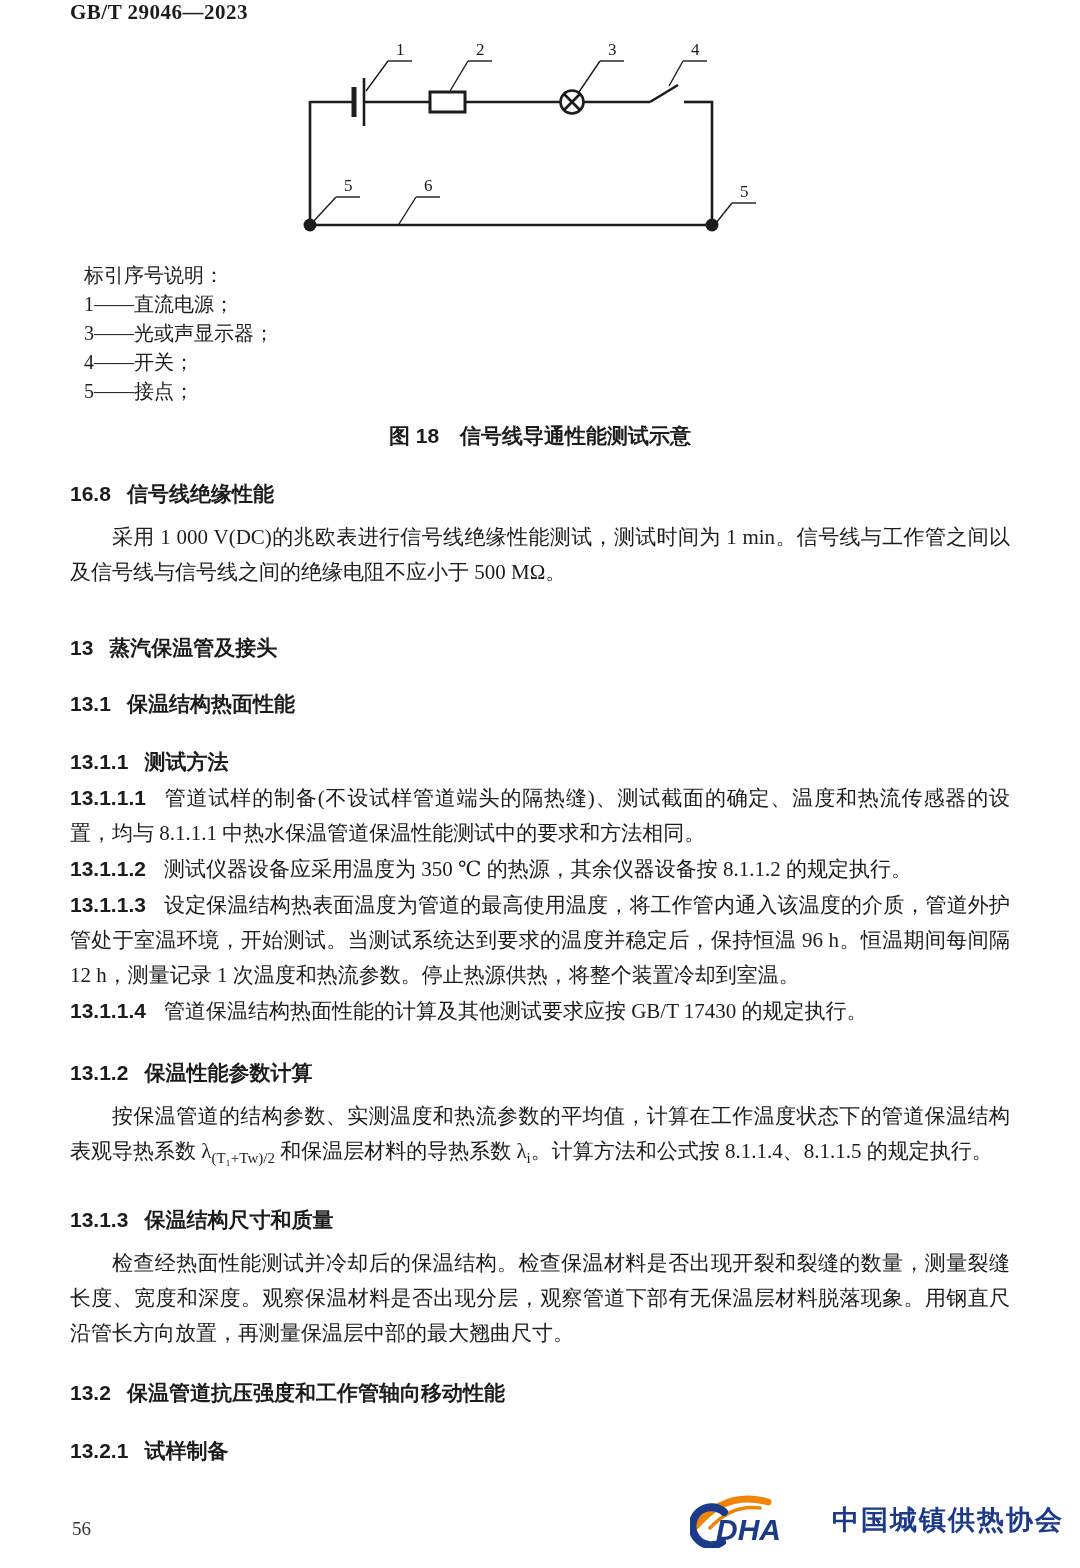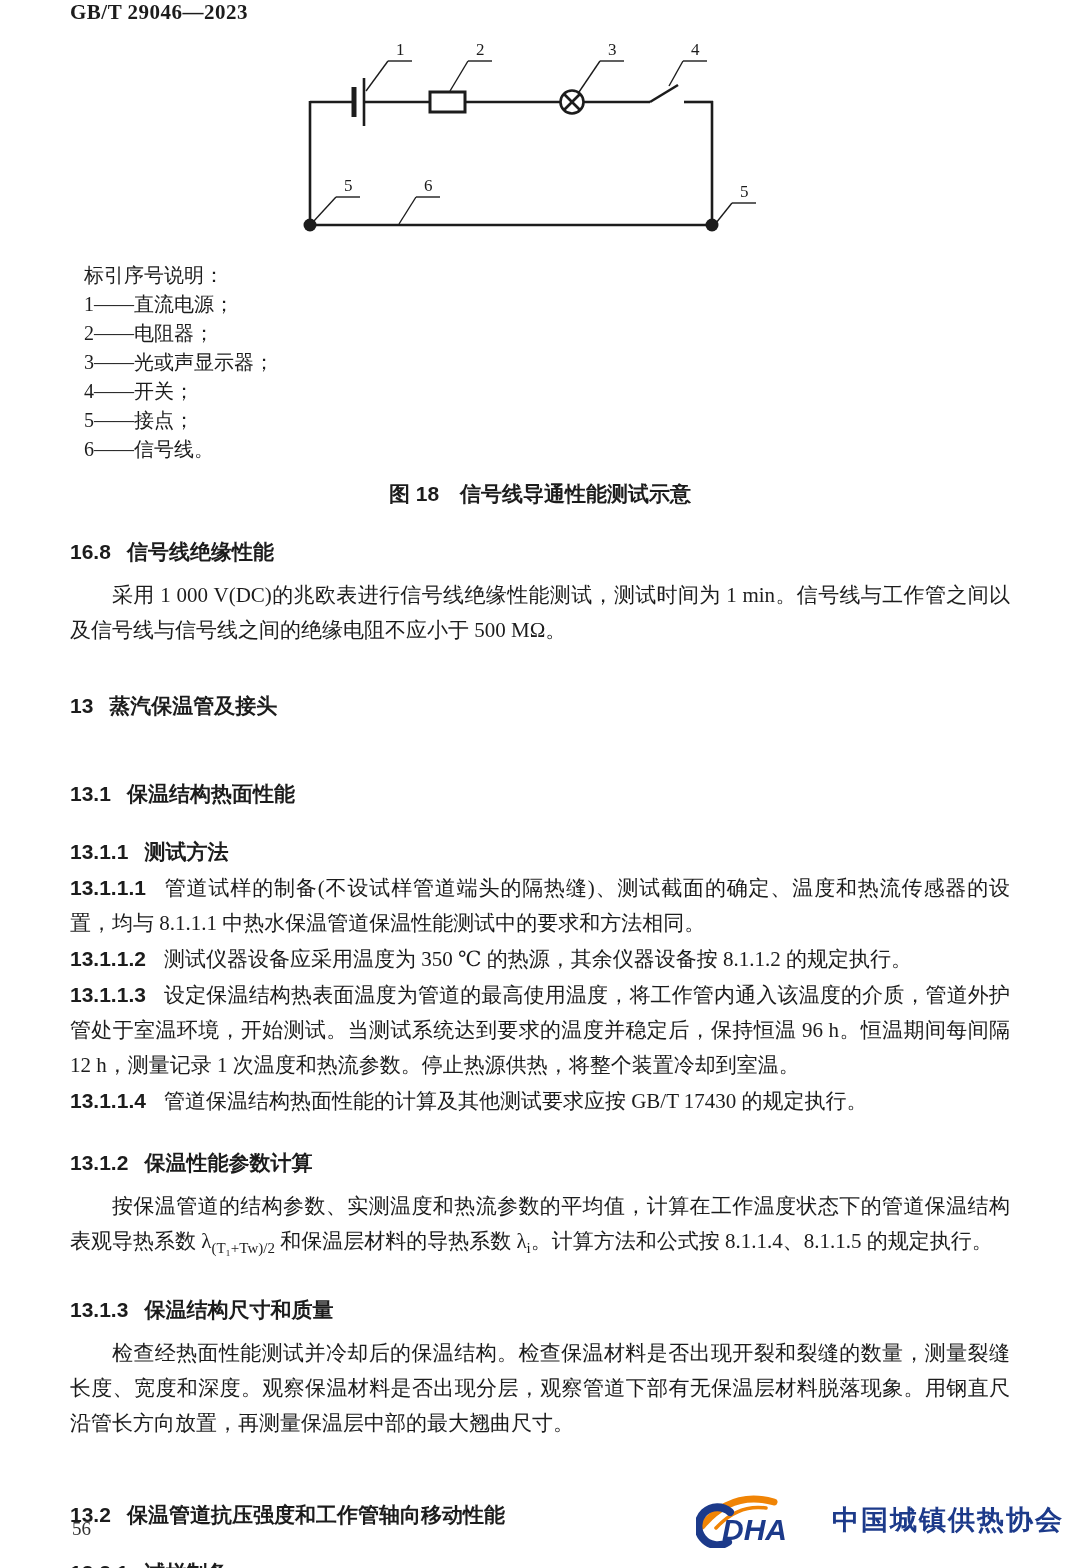--- a/index.html
+++ b/index.html
@@ -25,32 +25,32 @@
   .legend-line{white-space:nowrap;}
   
   .fig-caption{
     text-align:center;font-weight:bold;font-size:21px;margin-top:16px;
     font-family:"Liberation Sans","DejaVu Sans",sans-serif;
   }
   .hd{font-weight:bold;font-size:21px;margin:0;
       font-family:"Liberation Sans","DejaVu Sans",sans-serif;}
   .hd .hnum{margin-right:16px;}
   .hd1{margin-top:44px;}
-  .hd2{margin-top:60px;}
+  .hd2{margin-top:28px;}
   .hd3{margin-top:30px;}
   .para{font-size:21px;line-height:35px;text-align:justify;margin:12px 0 0 0;text-indent:2em;}
   .clause{font-size:21px;line-height:35px;text-align:justify;margin:0;}
   .clauses{margin-top:4px;}
   .clause .cnum{font-weight:bold;margin-right:18px;
       font-family:"Liberation Sans","DejaVu Sans",sans-serif;}
   .sub{font-size:15px;vertical-align:-5px;}
   
   .page-num{position:absolute;left:72px;bottom:28px;font-size:19px;color:#333;}
   .assoc-logo{
-    position:absolute;right:16px;bottom:20px;display:flex;align-items:center;gap:6px;
+    position:absolute;right:16px;bottom:20px;display:flex;align-items:center;gap:12px;
   }
   .assoc-name{
     color:#1c3a8a;font-weight:bold;font-size:27px;letter-spacing:2px;
     font-family:"Liberation Sans","DejaVu Sans",sans-serif;
   }
 </style>
 </head>
 <body>
 
 <div class="page">
@@ -123,25 +123,23 @@
         <line class="leader" x1="452" y1="168" x2="476" y2="168"></line>
         <line class="leader" x1="452" y1="168" x2="436" y2="188"></line>
         <text class="callout-num" x="460" y="162">5</text>
       </g>
     </svg>
   </div>
 
   <div class="legend">
     <div class="legend-line">标引序号说明：</div>
     <div class="legend-line">1——直流电源；</div>
-    <div class="legend-line">2——电阻器；</div>
     <div class="legend-line">3——光或声显示器；</div>
     <div class="legend-line">4——开关；</div>
     <div class="legend-line">5——接点；</div>
-    <div class="legend-line">6——信号线。</div>
   </div>
 
   <div class="fig-caption">图 18　信号线导通性能测试示意</div>
 
   <h3 class="hd hd3">
     <span class="hnum">16.8</span><span>信号线绝缘性能</span>
   </h3>
   <p class="para">采用 1 000 V(DC)的兆欧表进行信号线绝缘性能测试，测试时间为 1 min。信号线与工作管之间以及信号线与信号线之间的绝缘电阻不应小于 500 MΩ。</p>
 
   <h2 class="hd hd1">

